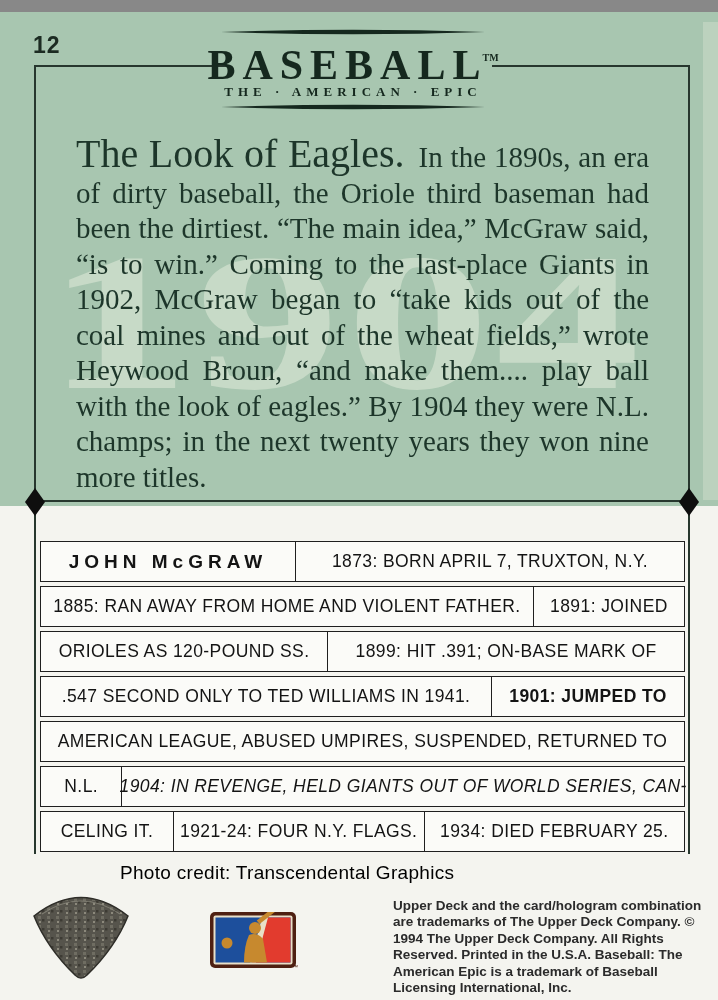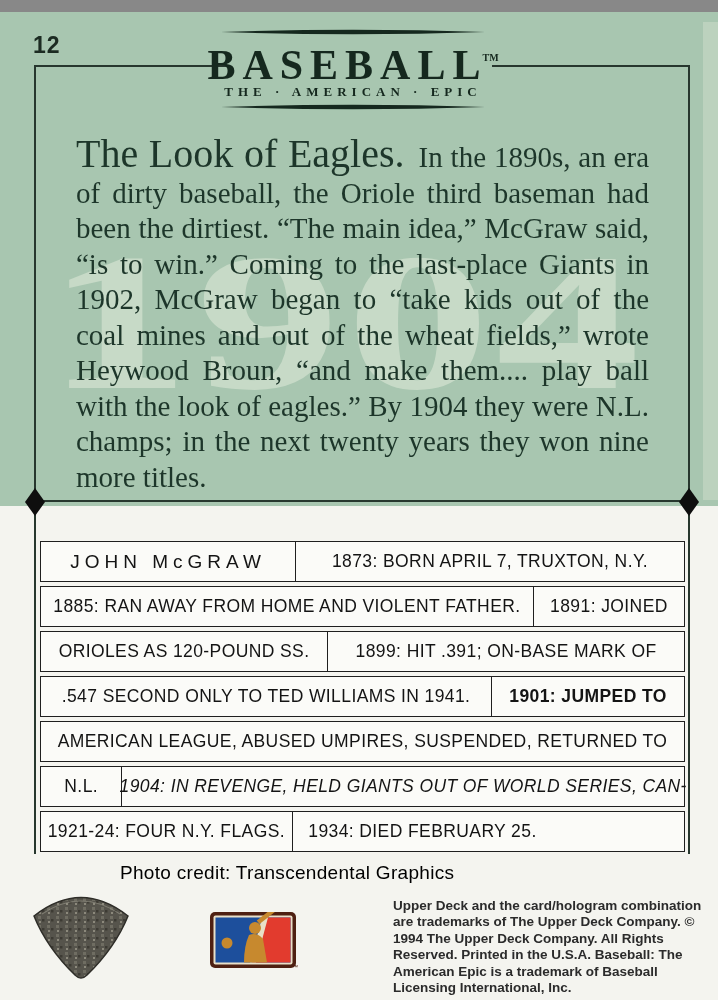--- a/index.html
+++ b/index.html
@@ -38,21 +38,21 @@
          font-family:"Liberation Serif",serif;font-size:29px;line-height:35.5px;
          color:#1d362a;text-align:justify;}
   .story-lead{font-size:40px;margin-right:14px;}
   
   .ttable{position:absolute;left:40px;top:529px;width:645px;z-index:3;
           display:flex;flex-direction:column;gap:4px;}
   .trow{display:flex;height:41px;background:#fbfbf8;border:1.6px solid #1f1f1f;box-sizing:border-box;}
   .tcell{display:flex;align-items:center;justify-content:center;box-sizing:border-box;
          font-size:17.5px;letter-spacing:.4px;color:#141414;white-space:nowrap;}
   .tcell + .tcell{border-left:1.6px solid #1f1f1f;}
-  .tname{font-weight:normal;font-size:19px;letter-spacing:5px;}
+  .tname{font-weight:bold;font-size:19px;letter-spacing:5px;}
   
   .photo-credit{position:absolute;left:120px;top:850px;font-size:19px;color:#000000;letter-spacing:.3px;}
   .legal{position:absolute;left:393px;top:886px;width:315px;font-size:13.5px;line-height:16.4px;
          font-weight:600;color:#2b2b2b;}
   .holo{position:absolute;left:28px;top:876px;}
   .mlb{position:absolute;left:210px;top:900px;}
 </style>
 </head>
 <body>
 
@@ -105,20 +105,21 @@
         <div class="tcell" style="width: 30%; font-weight: bold;">1901: JUMPED TO</div>
       </div>
       <div class="trow">
         <div class="tcell" style="width: 100%;">AMERICAN LEAGUE, ABUSED UMPIRES, SUSPENDED, RETURNED TO</div>
       </div>
       <div class="trow">
         <div class="tcell" style="width: 12.5%;">N.L.</div>
         <div class="tcell" style="width: 87.5%; font-style: italic;">1904: IN REVENGE, HELD GIANTS OUT OF WORLD SERIES, CAN-</div>
       </div>
       <div class="trow">
+        <div class="tcell" style="width: 20.5%;">CELING IT.</div>
         <div class="tcell" style="width: 39%;">1921-24: FOUR N.Y. FLAGS.</div>
         <div class="tcell" style="width: 40.5%;">1934: DIED FEBRUARY 25.</div>
       </div>
     </div>
 
   <div class="photo-credit">Photo credit: Transcendental Graphics</div>
 
   <svg class="holo" width="106" height="94" viewBox="0 0 106 94">
     <defs>
       <pattern id="speck" width="9" height="9" patternUnits="userSpaceOnUse">

